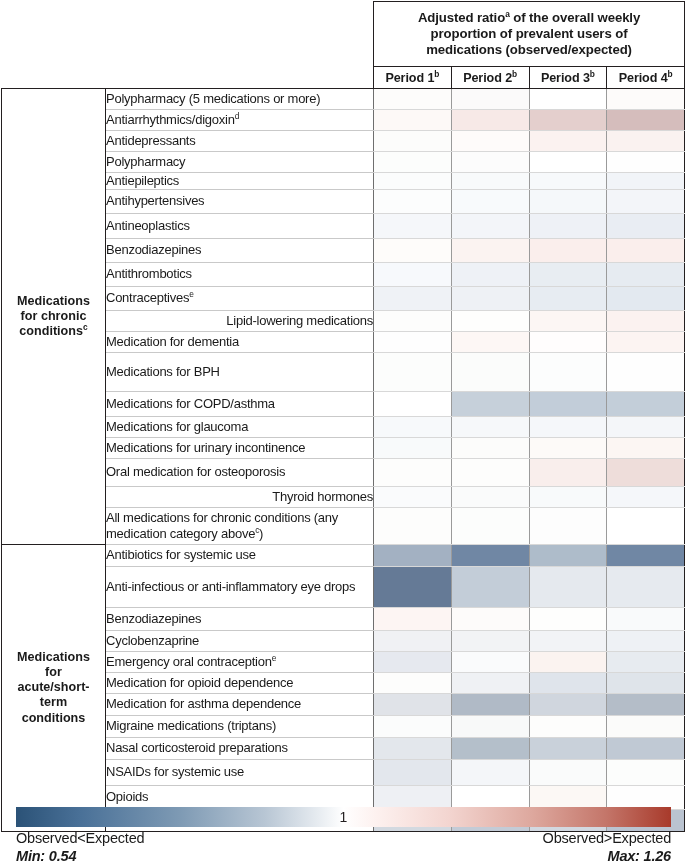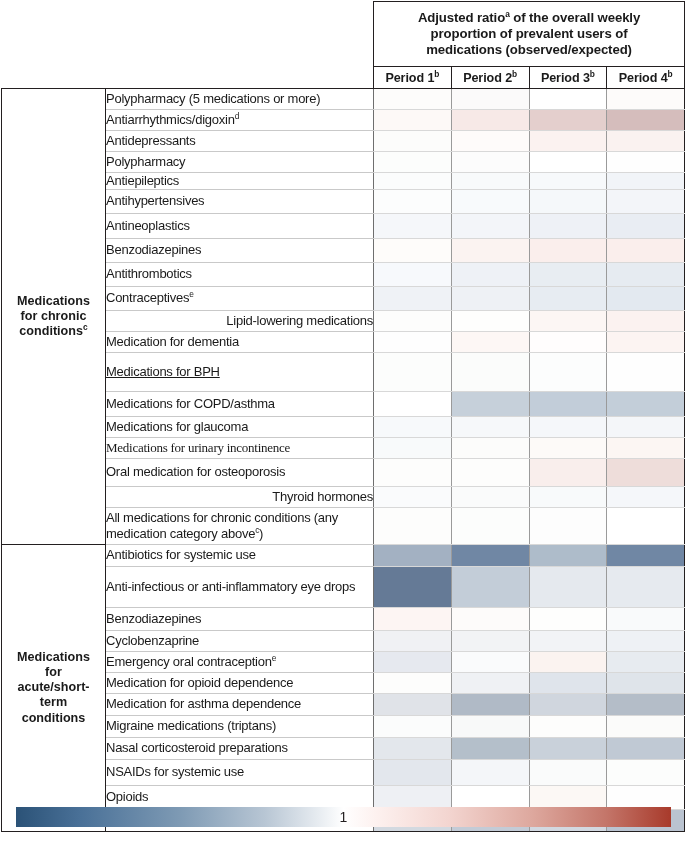--- a/index.html
+++ b/index.html
@@ -252,42 +252,42 @@
           <td class="heat" style="background: rgb(252, 246, 244);"></td>
           <td class="heat lastcol" style="background: rgb(251, 242, 240);"></td>
         </tr>
         <tr style="height: 21px;">
           <td class="rowlabel"><span>Medication for dementia</span></td>
           <td class="heat" style="background: rgb(254, 254, 254);"></td>
           <td class="heat" style="background: rgb(253, 247, 245);"></td>
           <td class="heat" style="background: rgb(255, 253, 253);"></td>
           <td class="heat lastcol" style="background: rgb(252, 244, 242);"></td>
         </tr>
-        <tr style="height: 39px; text-decoration: underline;">
+        <tr style="height: 39px;">
           <td class="rowlabel"><span>Medications for BPH</span></td>
           <td class="heat" style="background: rgb(252, 253, 252);"></td>
           <td class="heat" style="background: rgb(251, 252, 251);"></td>
           <td class="heat" style="background: rgb(252, 253, 253);"></td>
           <td class="heat lastcol" style="background: rgb(254, 254, 254);"></td>
         </tr>
         <tr style="height: 25px;">
           <td class="rowlabel"><span>Medications for COPD/asthma</span></td>
           <td class="heat" style="background: rgb(255, 255, 255);"></td>
           <td class="heat" style="background: rgb(198, 208, 218);"></td>
           <td class="heat" style="background: rgb(194, 205, 217);"></td>
           <td class="heat lastcol" style="background: rgb(195, 206, 217);"></td>
         </tr>
         <tr style="height: 21px;">
           <td class="rowlabel"><span>Medications for glaucoma</span></td>
           <td class="heat" style="background: rgb(247, 249, 251);"></td>
           <td class="heat" style="background: rgb(246, 248, 250);"></td>
           <td class="heat" style="background: rgb(245, 247, 250);"></td>
           <td class="heat lastcol" style="background: rgb(244, 246, 249);"></td>
         </tr>
-        <tr style="height: 21px; font-family: Liberation Serif, serif;">
+        <tr style="height: 21px;">
           <td class="rowlabel"><span>Medications for urinary incontinence</span></td>
           <td class="heat" style="background: rgb(248, 250, 251);"></td>
           <td class="heat" style="background: rgb(252, 252, 251);"></td>
           <td class="heat" style="background: rgb(253, 250, 248);"></td>
           <td class="heat lastcol" style="background: rgb(252, 246, 243);"></td>
         </tr>
         <tr style="height: 28px;">
           <td class="rowlabel"><span>Oral medication for osteoporosis</span></td>
           <td class="heat" style="background: rgb(253, 253, 252);"></td>
           <td class="heat" style="background: rgb(253, 253, 252);"></td>
@@ -394,15 +394,23 @@
           <td class="heat lastcol" style="background: rgb(186, 195, 208);"></td>
         </tr>
       </tbody>
   </table>
 
   <div class="legend">
     <div class="bar-wrap">
       <div class="colorbar"></div>
       <div class="bar-one">1</div>
     </div>
+    <div class="legend-row">
+      <span>Observed&lt;Expected</span>
+      <span>Observed&gt;Expected</span>
+    </div>
+    <div class="legend-row minmax">
+      <span>Min: 0.54</span>
+      <span>Max: 1.26</span>
+    </div>
   </div>
 
 </div>
 
 </body></html>

